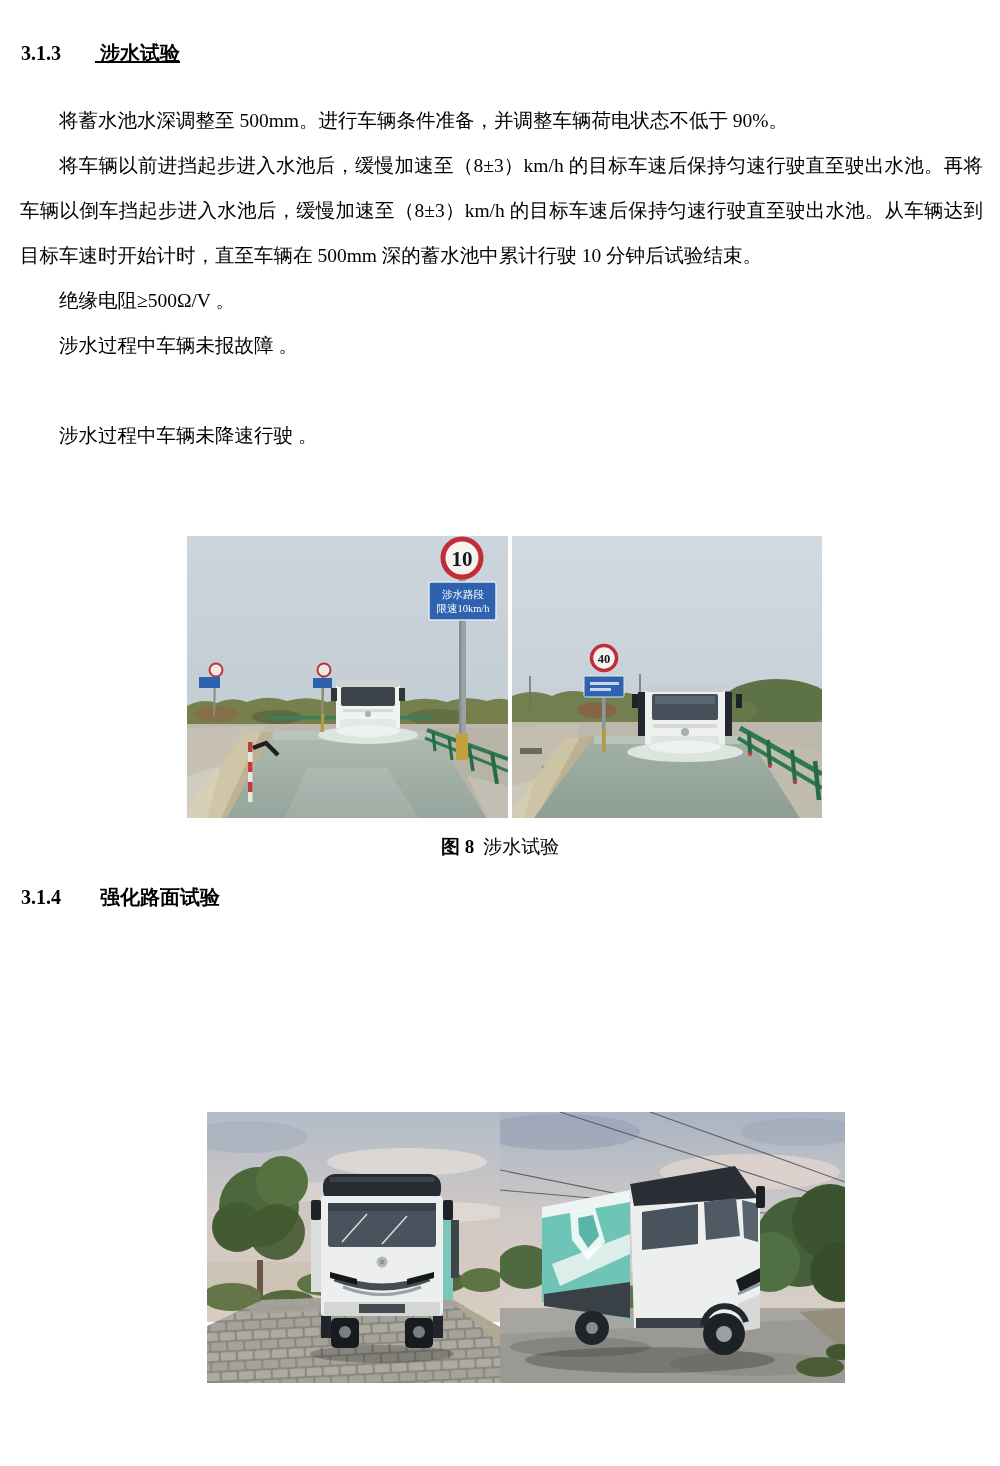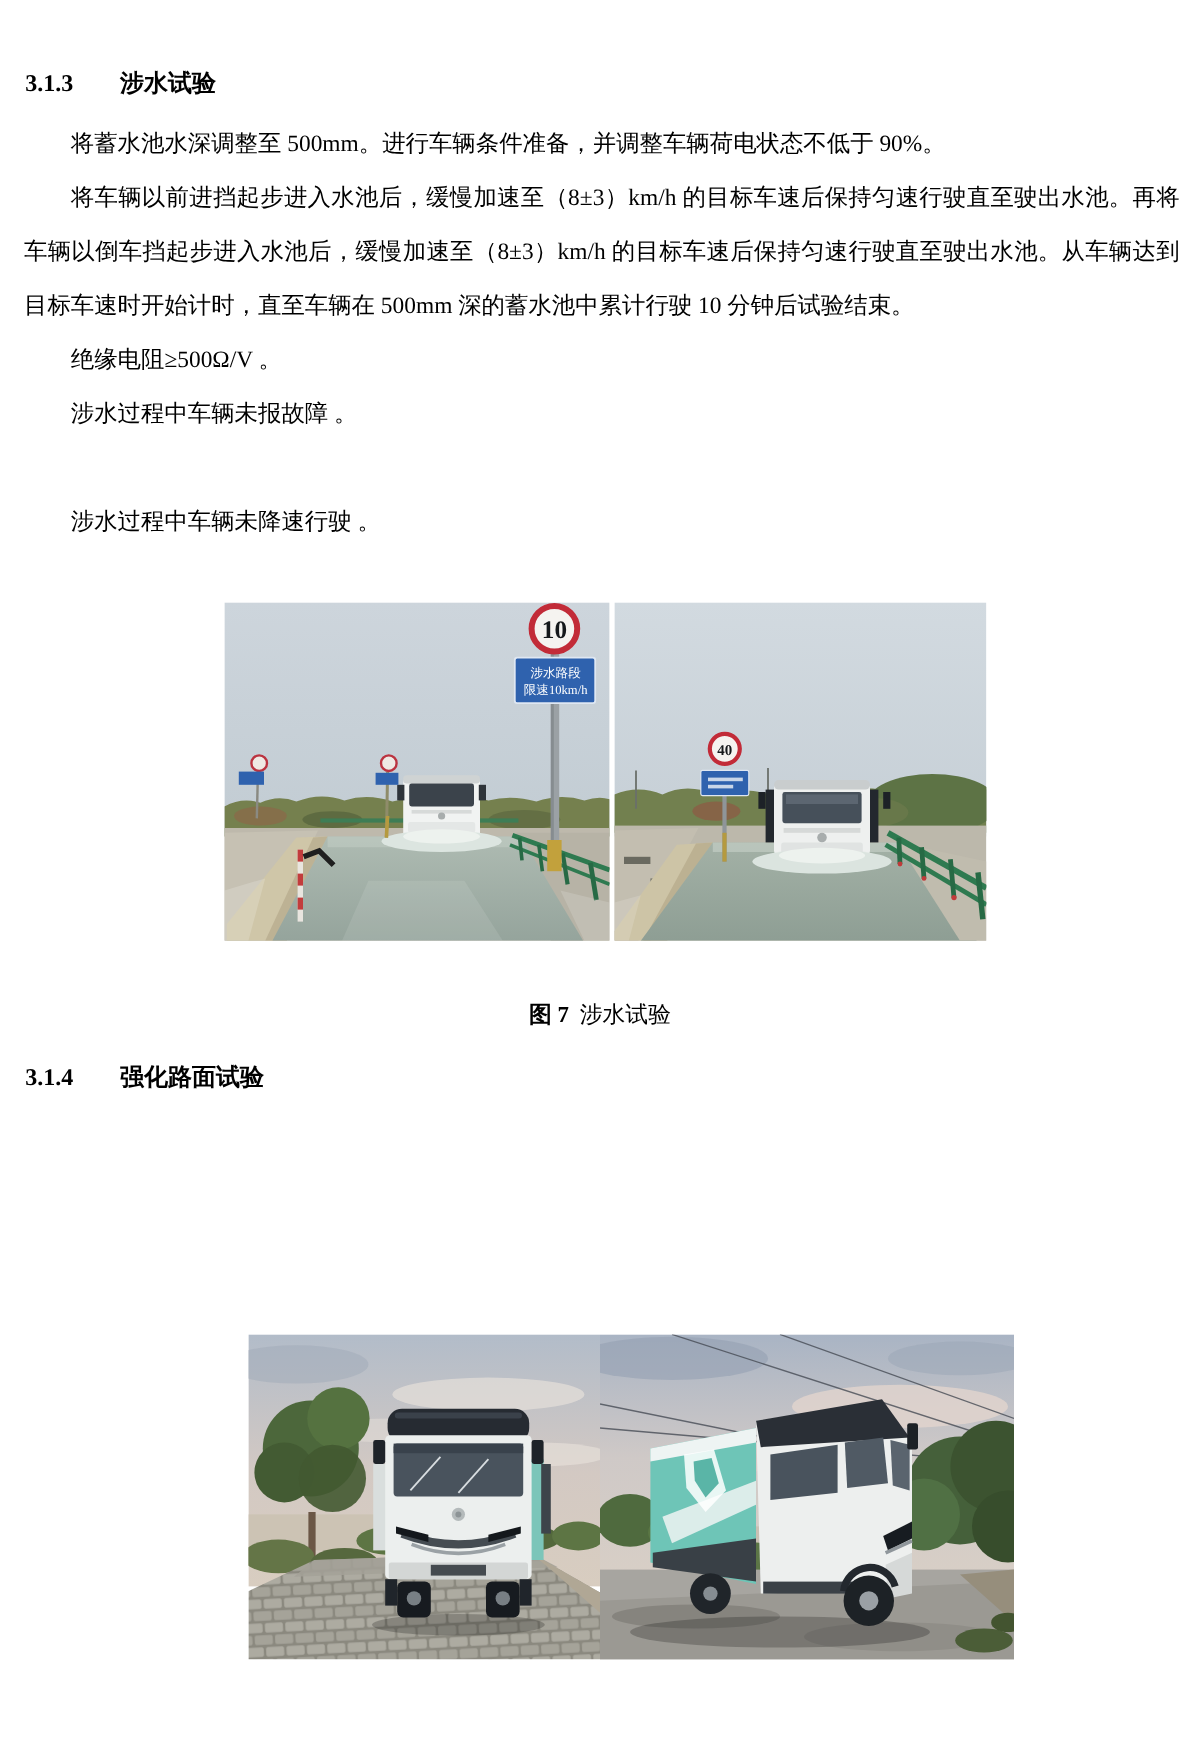--- a/index.html
+++ b/index.html
@@ -10,34 +10,34 @@
   }
   .abs{position:absolute;}
   .sec-heading{left:21px;font-weight:bold;font-size:20px;white-space:nowrap;}
   .sec-num{display:inline-block;min-width:74px;}
   .para{
     left:20px;width:963px;margin:0;font-size:19.5px;line-height:45px;
     text-align:justify;text-indent:39px;
   }
   .para.single{text-align:left;}
   .figure{display:flex;}
-  .fig1{left:187px;top:502px;gap:4px;}
+  .fig1{left:187px;top:536px;gap:4px;}
   .fig2{left:207px;top:1112px;gap:0px;}
   .photo{display:block;}
   .caption{left:0;top:833px;width:1000px;text-align:center;font-size:19px;line-height:28px;}
   .caption-label{font-weight:bold;margin-right:9px;}
   .footer{left:0;top:1432px;width:1000px;text-align:center;font-size:16.5px;line-height:26px;}
   svg{display:block;}
 </style>
 </head>
 <body>
 
 <div class="page">
 
-  <div class="abs sec-heading" style="top:56px;">
+  <div class="abs sec-heading" style="top:40px;text-decoration:underline;">
     <span class="sec-num">3.1.3</span>
     <span class="sec-title">涉水试验</span>
   </div>
 
   <p class="abs para single" style="top:98px;">将蓄水池水深调整至 500mm。进行车辆条件准备，并调整车辆荷电状态不低于 90%。</p>
   <p class="abs para" style="top:143px;">将车辆以前进挡起步进入水池后，缓慢加速至（8±3）km/h 的目标车速后保持匀速行驶直至驶出水池。再将车辆以倒车挡起步进入水池后，缓慢加速至（8±3）km/h 的目标车速后保持匀速行驶直至驶出水池。从车辆达到目标车速时开始计时，直至车辆在 500mm 深的蓄水池中累计行驶 10 分钟后试验结束。</p>
   <p class="abs para single" style="top:278px;">绝缘电阻≥500Ω/V 。</p>
   <p class="abs para single" style="top:323px;">涉水过程中车辆未报故障 。</p>
   <p class="abs para single" style="top:413px;">涉水过程中车辆未降速行驶 。</p>
 
@@ -180,21 +180,21 @@
         <text x="92" y="127" text-anchor="middle" font-size="12.5" font-weight="bold" fill="#15181b">40</text>
         <rect x="72" y="140" width="40" height="21" rx="1.5" fill="#2f62ae" stroke="#dfe7f2" stroke-width="1"></rect>
         <rect x="78" y="146" width="29" height="3" fill="#c9d6e8"></rect>
         <rect x="78" y="152" width="21" height="3" fill="#c9d6e8"></rect>
       </g>
       <polygon points="0,250 22,244 12,282 0,282" fill="#ffffff" opacity="0.15"></polygon>
     </svg>
   </div>
 
   <div class="abs caption">
-    <span class="caption-label">图 7</span><span>涉水试验</span>
+    <span class="caption-label">图 8</span><span>涉水试验</span>
   </div>
 
   <div class="abs sec-heading" style="top:884px;">
     <span class="sec-num">3.1.4</span>
     <span class="sec-title">强化路面试验</span>
   </div>
 
 
   <div class="abs figure fig2">
 

